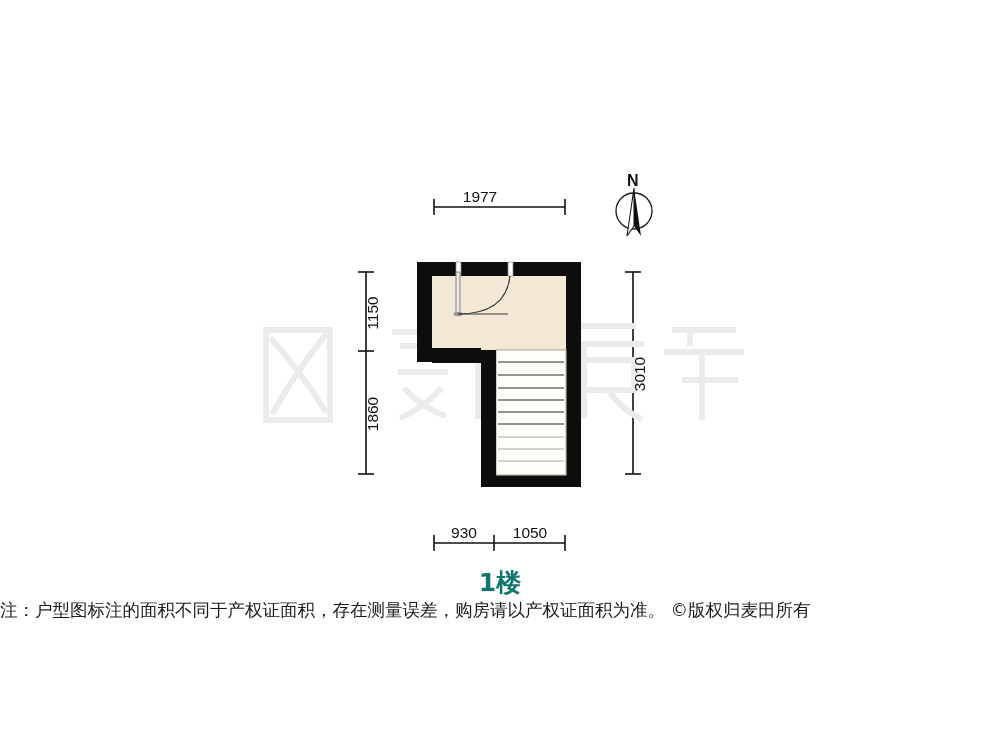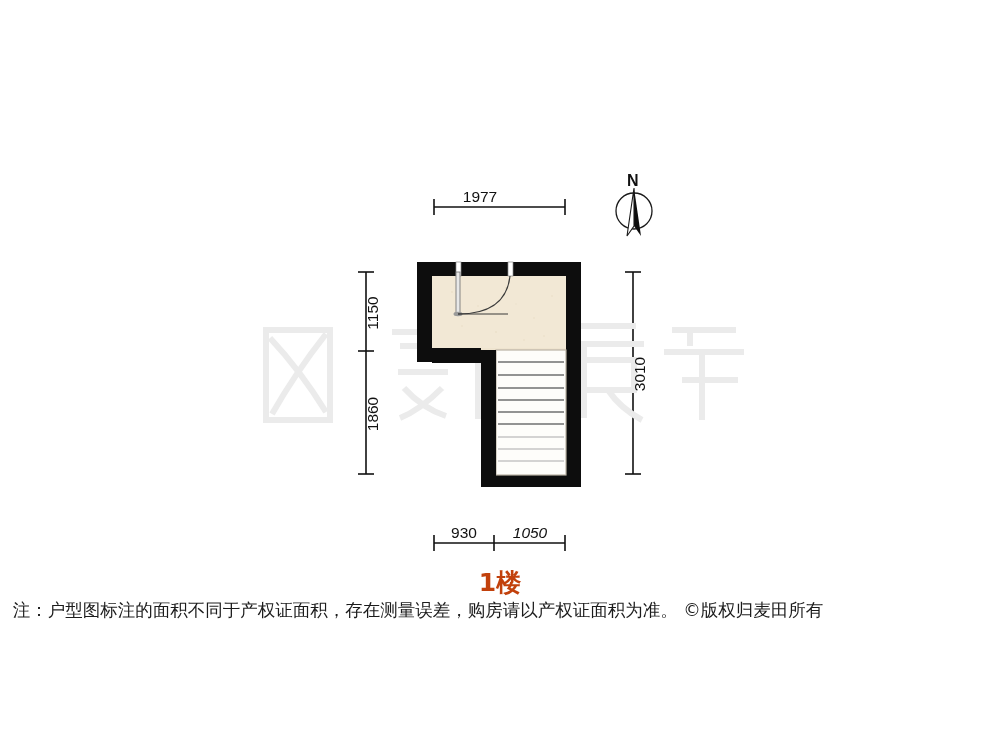--- a/index.html
+++ b/index.html
@@ -39,29 +39,28 @@
   .wm-brand svg { width: 100%; height: 100%; display: block; }
   .caption-floor {
     position: absolute;
     left: 0;
     top: 566px;
     width: 1000px;
     text-align: center;
     font-size: 25px;
     font-weight: bold;
     letter-spacing: 0px;
-    color: #c2410c;
+    color: #0f766e;
     font-family: "DejaVu Sans", "Liberation Sans", sans-serif;
   }
   .caption-note {
     position: absolute;
     left: 0;
     top: 598px;
     width: 836px;
-    text-align: center;
     font-size: 17.5px;
     color: #1b1b1b;
     white-space: nowrap;
     font-family: "DejaVu Sans", "Liberation Sans", sans-serif;
   }
   .dim-label {
     position: absolute;
     font-size: 15.5px;
     color: #111111;
     font-family: "Liberation Sans", "DejaVu Sans", sans-serif;
@@ -201,21 +200,21 @@
   <div class="dim-label" style="left:480px; top:188px; transform:translateX(-50%);">1977</div>
 
   <div class="dim-label dim-vertical" style="left:356px; top:304px;">1150</div>
 
   <div class="dim-label dim-vertical" style="left:356px; top:405px;">1860</div>
 
   <div class="dim-label dim-vertical" style="left:623px; top:365px;">3010</div>
 
   <div class="dim-label" style="left:464px; top:524px; transform:translateX(-50%);">930</div>
 
-  <div class="dim-label" style="left:530px; top:524px; transform:translateX(-50%);font-style:italic;">1050</div>
+  <div class="dim-label" style="left:530px; top:524px; transform:translateX(-50%);">1050</div>
 
   <div class="compass-label" style="left:627px; top:172px;">N</div>
 
   <div class="caption-floor">1楼</div>
 
   <div class="caption-note">注：户型图标注的面积不同于产权证面积，存在测量误差，购房请以产权证面积为准。  ©版权归麦田所有</div>
 
 </div>
 
 </body></html>

